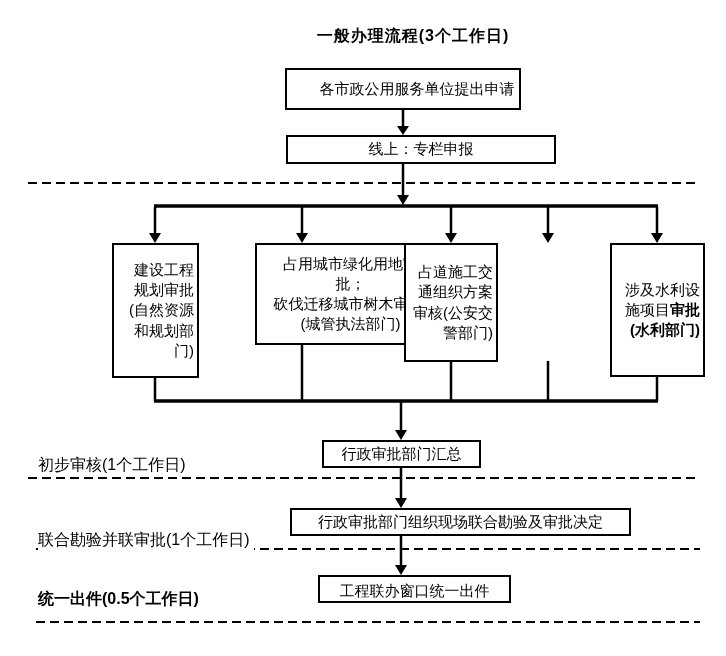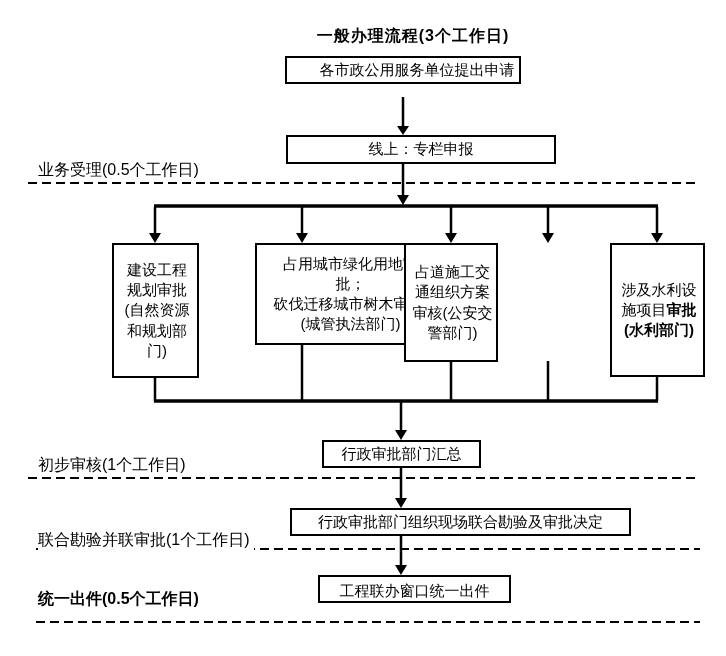--- a/index.html
+++ b/index.html
@@ -35,31 +35,31 @@
     background: #fff;
     display: flex;
     align-items: center;
     justify-content: center;
     font-size: 15px;
     line-height: 1.35;
     text-align: center;
   }
   .branch {
     justify-content: flex-start;
-    text-align: center;
+    text-align: right;
     padding: 4px 3px 4px 6px;
   }
   .branch-center {
     justify-content: flex-end;
     text-align: center;
     white-space: pre-line;
     padding: 4px 12px;
     margin-left: 48px;
   }
-  #box-apply      { left: 285px; top: 56px;  width: 236px; height: 28px; padding-left: 28px; }
+  #box-apply      { left: 285px; top: 68px;  width: 236px; height: 42px; padding-left: 28px; }
   #box-online     { left: 286px; top: 135px; width: 270px; height: 29px; }
   #box-b1         { left: 112px; top: 243px; width: 87px;  height: 135px; }
   #box-b2         { left: 207px; top: 243px; width: 191px; height: 102px; }
   #box-b3         { left: 404px; top: 243px; width: 94px;  height: 119px; }
   #box-b4         { left: 504px; top: 243px; width: 88px;  height: 118px; }
   #box-b5         { left: 610px; top: 243px; width: 95px;  height: 134px; }
   #box-summary    { left: 322px; top: 440px; width: 159px; height: 28px; }
   #box-inspection { left: 290px; top: 508px; width: 341px; height: 28px; }
   #box-output     { left: 318px; top: 575px; width: 193px; height: 28px; align-items: flex-end; }
   .bold-seg { font-weight: bold; }
@@ -159,18 +159,17 @@
   </div>
 
   <div class="box" id="box-inspection">
     <span>行政审批部门组织现场联合勘验及审批决定</span>
   </div>
 
   <div class="box" id="box-output">
     <span>工程联办窗口统一出件</span>
   </div>
 
-  <div class="stage-label" id="stage-1">业务受理(0.5个工作日)</div>
   <div class="stage-label" id="stage-2">初步审核(1个工作日)</div>
   <div class="stage-label" id="stage-3">联合勘验并联审批(1个工作日)</div>
   <div class="stage-label" id="stage-4">统一出件(0.5个工作日)</div>
 
 </div>
 
 </body></html>

